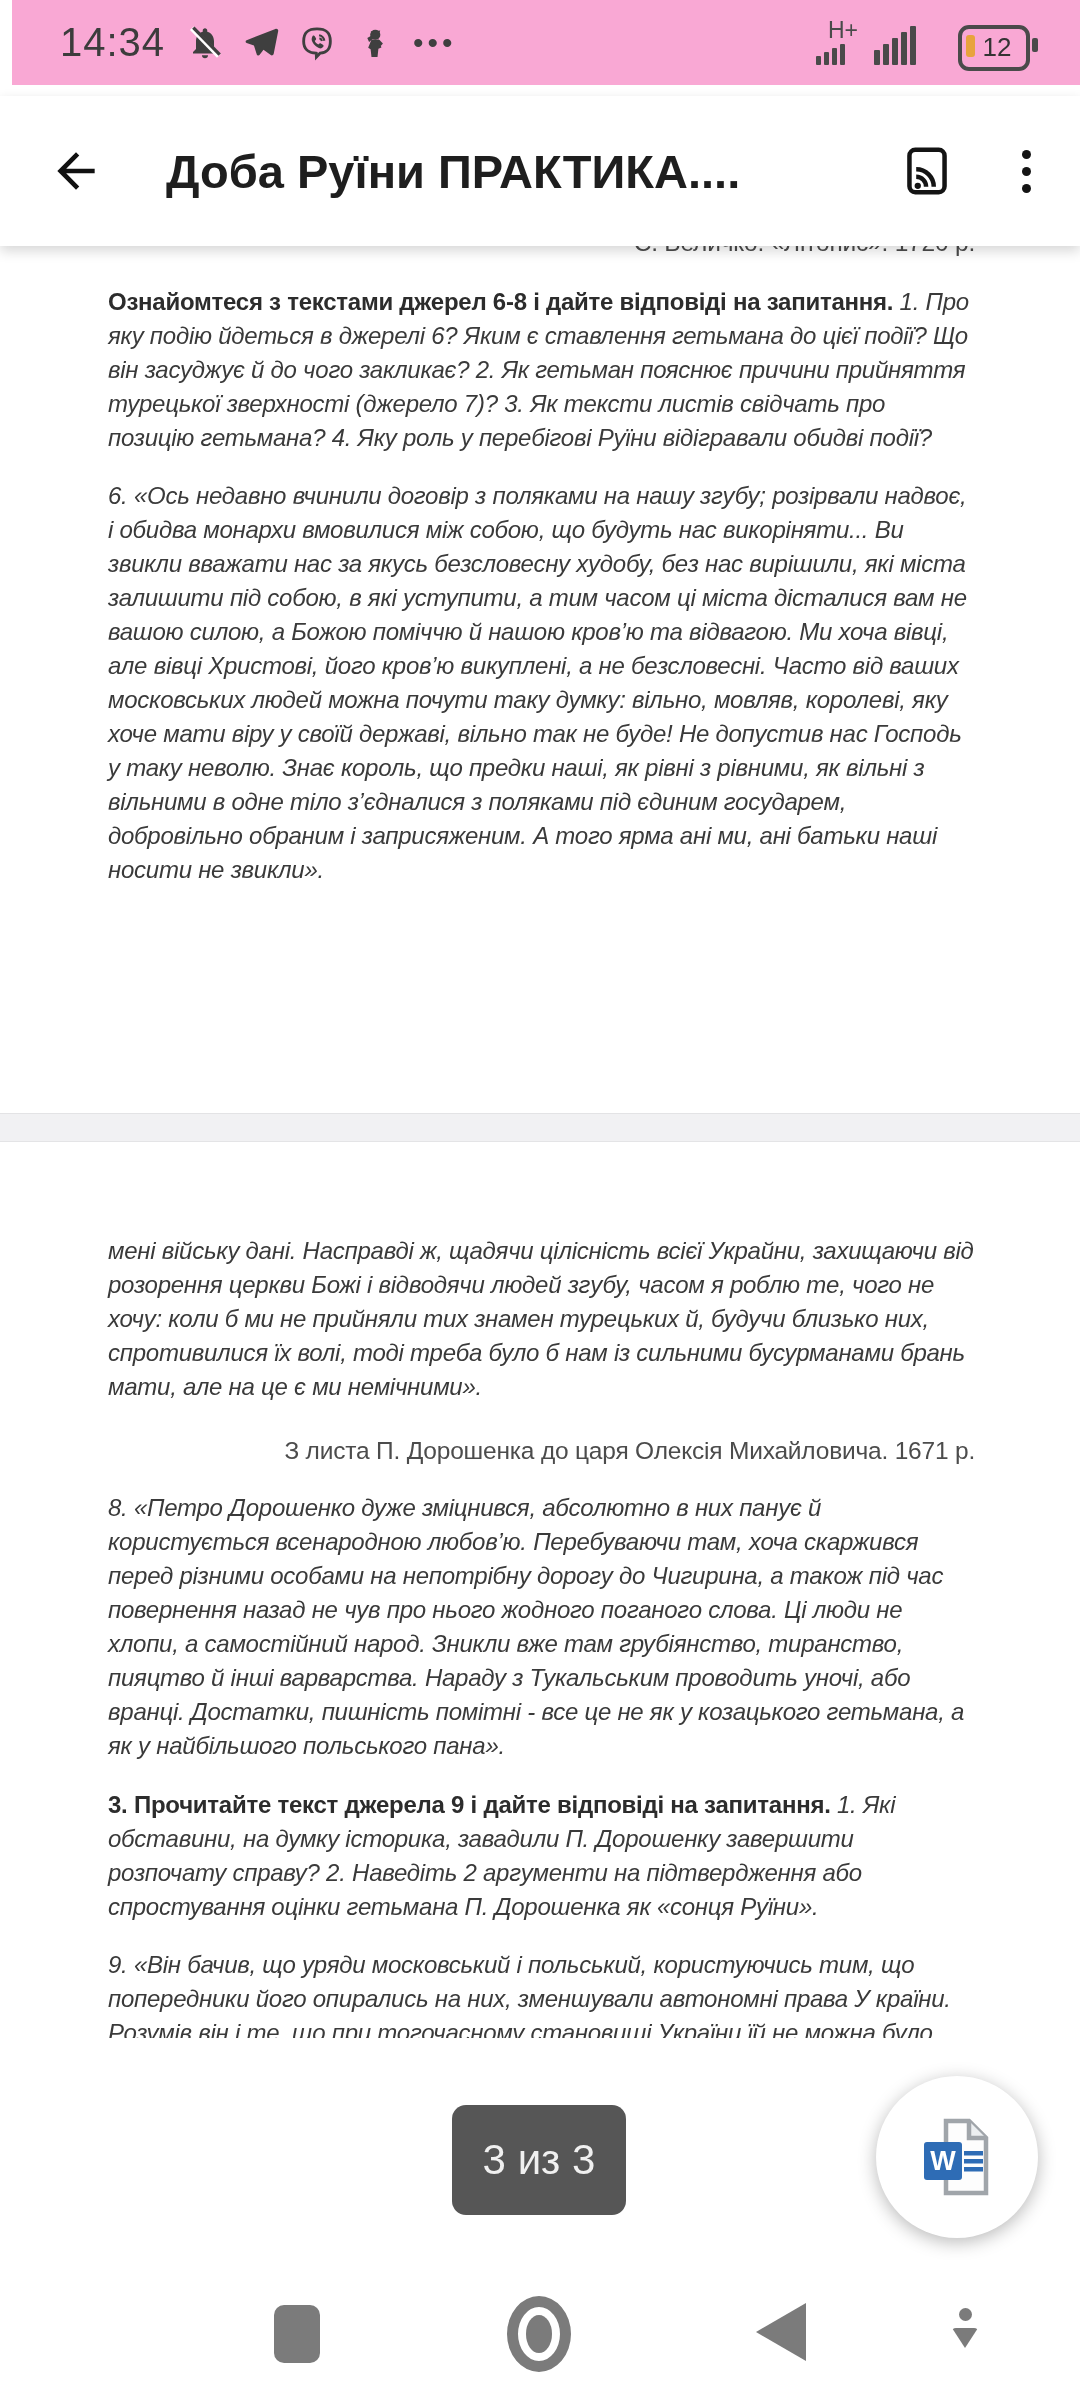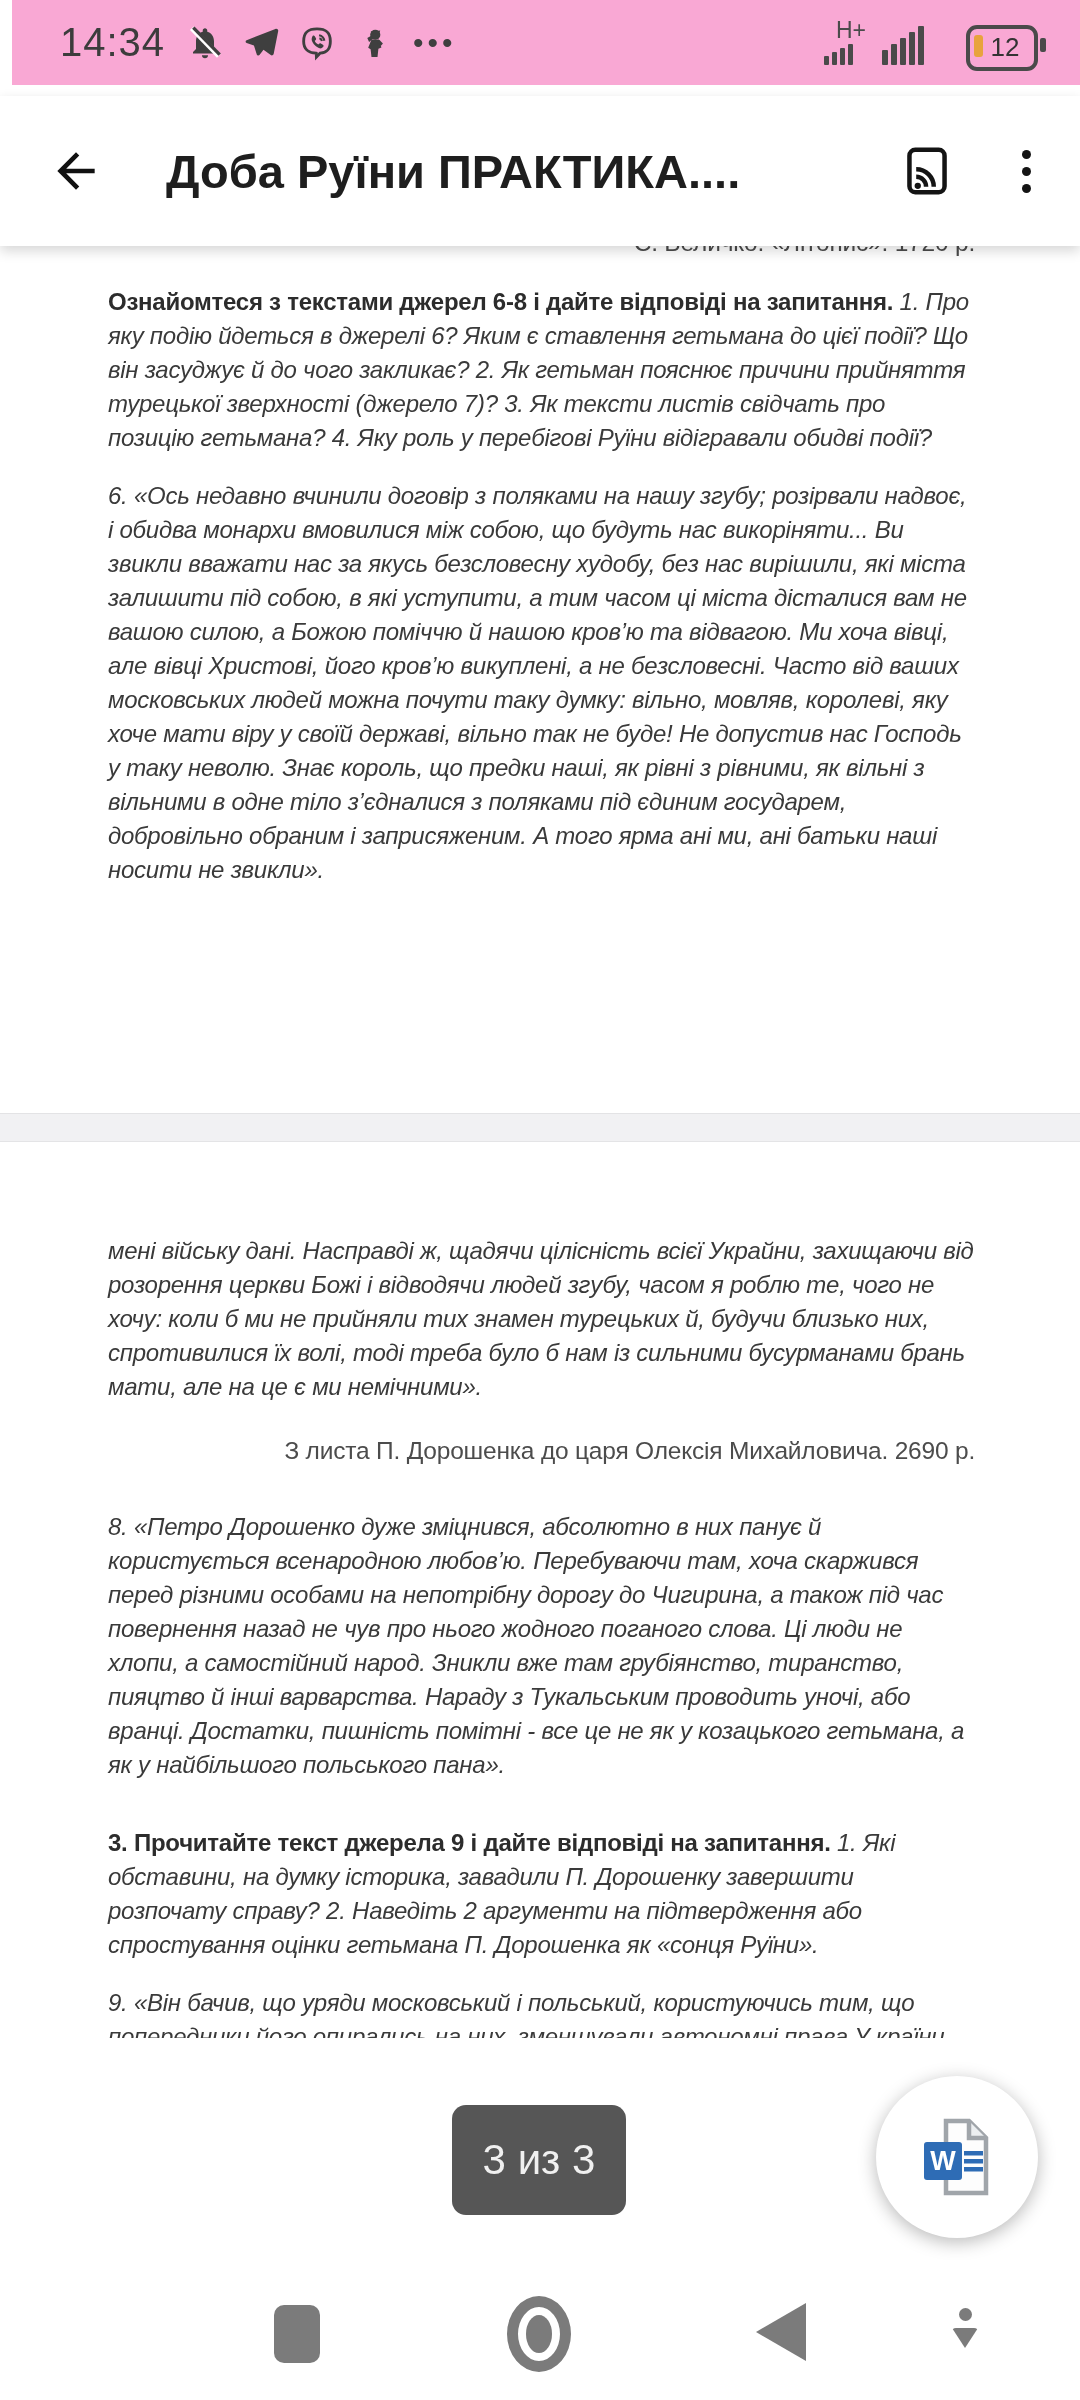--- a/index.html
+++ b/index.html
@@ -13,21 +13,21 @@
   .sb-icons{display:flex;align-items:center;gap:20px;margin-left:22px;color:#3f3f3f;}
   .sb-icons svg{display:block;}
   .sb-more{font-size:30px;color:#3f3f3f;letter-spacing:4px;margin-left:2px;}
   .sb-right{margin-left:auto;display:flex;align-items:flex-end;gap:12px;}
   .signal{position:relative;width:130px;height:52px;}
   .net-label{position:absolute;left:12px;top:0;font-size:23px;color:#4a4a4a;}
   .bars{position:absolute;bottom:4px;display:flex;align-items:flex-end;gap:3px;}
   .bars-small{left:0;}
   .bars-big{left:58px;}
   .bar{background:#4a4a4a;border-radius:1px;}
-  .battery{position:relative;width:86px;height:46px;}
+  .battery{position:relative;width:86px;height:46px;padding-left:8px;}
   .bat-body{position:absolute;left:0;top:2px;width:64px;height:38px;border:4px solid #4a4a4a;
             border-radius:11px;display:flex;align-items:center;}
   .bat-fill{position:absolute;left:4px;top:6px;width:9px;height:22px;background:#e8a33d;border-radius:3px;}
   .bat-num{width:100%;text-align:center;font-size:26px;color:#333;padding-left:6px;}
   .bat-nub{position:absolute;left:74px;top:15px;width:6px;height:14px;background:#4a4a4a;border-radius:2px;}
 
   
   .app-bar{position:absolute;left:0;top:96px;width:100%;height:150px;background:#fff;z-index:8;
            display:flex;align-items:center;padding:0 48px;box-sizing:border-box;
            box-shadow:0 5px 12px rgba(0,0,0,0.16);}
@@ -47,21 +47,21 @@
   .page-2{height:896px;padding-top:92px;}
   .body-text{font-size:24px;line-height:34px;letter-spacing:-0.25px;color:#3a3a3a;font-style:italic;}
   .doc-heading{font-size:30px;line-height:36px;font-weight:bold;font-style:normal;color:#262626;letter-spacing:-0.2px;}
   .bold-lead{font-weight:bold;font-style:normal;color:#2c2c2c;}
   .citation{font-size:24.5px;line-height:30px;color:#4c4c4c;text-align:right;letter-spacing:-0.2px;}
   .cit-top{margin-top:-7px;}
   .mt-head{margin-top:32px;}
   .mt-task{margin-top:27px;}
   .mt-para{margin-top:24px;}
   .mt-cit{margin-top:32px;}
-  .mt-after-cit{margin-top:44px;}
+  .mt-after-cit{margin-top:25px;}
 
   
   .page-indicator{position:absolute;left:452px;top:2105px;width:174px;height:110px;z-index:5;
                   background:rgba(68,68,68,0.9);border-radius:14px;display:flex;align-items:center;
                   justify-content:center;color:#f0f0f0;font-size:42px;}
   .fab{position:absolute;left:876px;top:2076px;width:162px;height:162px;border-radius:50%;background:#fff;
        box-shadow:0 4px 18px rgba(0,0,0,0.28);z-index:5;display:flex;align-items:center;justify-content:center;}
   .word-icon{position:relative;width:66px;height:78px;}
   .w-box{position:absolute;left:0;top:24px;width:38px;height:38px;background:#2e6cb5;border-radius:3px;
          display:flex;align-items:center;justify-content:center;color:#fff;font-weight:bold;font-size:27px;}
@@ -173,21 +173,21 @@
       <div class="citation cit-top">С. Величко. «Літопис». 1720 р.</div>
       <div class="body-text mt-task"><span class="bold-lead">Ознайомтеся з текстами джерел 6-8 і дайте відповіді на запитання.</span><span> 1. Про яку подію йдеться в джерелі 6? Яким є ставлення гетьмана до цієї події? Що він засуджує й до чого закликає? 2. Як гетьман пояснює причини прийняття турецької зверхності (джерело 7)? 3. Як тексти листів свідчать про позицію гетьмана? 4. Яку роль у перебігові Руїни відігравали обидві події?</span></div>
       <div class="body-text mt-para">6. «Ось недавно вчинили договір з поляками на нашу згубу; розірвали надвоє, і обидва монархи вмовилися між собою, що будуть нас викоріняти... Ви звикли вважати нас за якусь безсловесну худобу, без нас вирішили, які міста залишити під собою, в які уступити, а тим часом ці міста дісталися вам не вашою силою, а Божою поміччю й нашою кров’ю та відвагою. Ми хоча вівці, але вівці Христові, його кров’ю викуплені, а не безсловесні. Часто від ваших московських людей можна почути таку думку: вільно, мовляв, королеві, яку хоче мати віру у своїй державі, вільно так не буде! Не допустив нас Господь у таку неволю. Знає король, що предки наші, як рівні з рівними, як вільні з вільними в одне тіло з’єдналися з поляками під єдиним государем, добровільно обраним і заприсяженим. А того ярма ані ми, ані батьки наші носити не звикли».</div>
 
     </div>
 
     <div class="page-sep"></div>
 
     <div class="page page-2">
       <div class="body-text">мені війську дані. Насправді ж, щадячи цілісність всієї Украйни, захищаючи від розорення церкви Божі і відводячи людей згубу, часом я роблю те, чого не хочу: коли б ми не прийняли тих знамен турецьких й, будучи близько них, спротивилися їх волі, тоді треба було б нам із сильними бусурманами брань мати, але на це є ми немічними».</div>
-      <div class="citation mt-cit">З листа П. Дорошенка до царя Олексія Михайловича. 2690 р.</div>
+      <div class="citation mt-cit">З листа П. Дорошенка до царя Олексія Михайловича. 1671 р.</div>
       <div class="body-text mt-after-cit">8. «Петро Дорошенко дуже зміцнився, абсолютно в них панує й користується всенародною любов’ю. Перебуваючи там, хоча скаржився перед різними особами на непотрібну дорогу до Чигирина, а також під час повернення назад не чув про нього жодного поганого слова. Ці люди не хлопи, а самостійний народ. Зникли вже там грубіянство, тиранство, пияцтво й інші варварства. Нараду з Тукальським проводить уночі, або вранці. Достатки, пишність помітні - все це не як у козацького гетьмана, а як у найбільшого польського пана».</div>
       <div class="body-text mt-after-cit"><span class="bold-lead">3. Прочитайте текст джерела 9 і дайте відповіді на запитання.</span><span> 1. Які обставини, на думку історика, завадили П. Дорошенку завершити розпочату справу? 2. Наведіть 2 аргументи на підтвердження або спростування оцінки гетьмана П. Дорошенка як «сонця Руїни».</span></div>
       <div class="body-text mt-para">9. «Він бачив, що уряди московський і польський, користуючись тим, що попередники його опирались на них, зменшували автономні права У країни. Розумів він і те, що при тогочасному становищі України їй не можна було обійтися без чужоземної опори. Через те, порішивши не шукати запомоги у московського і польського уряду, він придумав третю комбінацію - опертися на турецький уряд. Це не було фантастичним проектом. Перед його очима стояли два румунські господарства, які під турецькою владою добулися повного порядку в своїх землях. Але тут виникла для нього велика трудність. Майже безустанно на протязі років козаки вели боротьбу з мусульманським миром, а тут треба було шукати у нього запомоги, опиратись на нього. Люди більш патріотичні і розумні зрозуміли його і пішли за ним. З маленькими силами здолав Дорошенко продержатися із десять, але не мав спромоги довести діла до кінця, бо коли не хоче чого народна маса, то нічого не можна вдіяти».</div>
     </div>
   </div>
 
   <div class="page-indicator">3 из 3</div>
 
   <div class="fab">
     <span class="word-icon">

